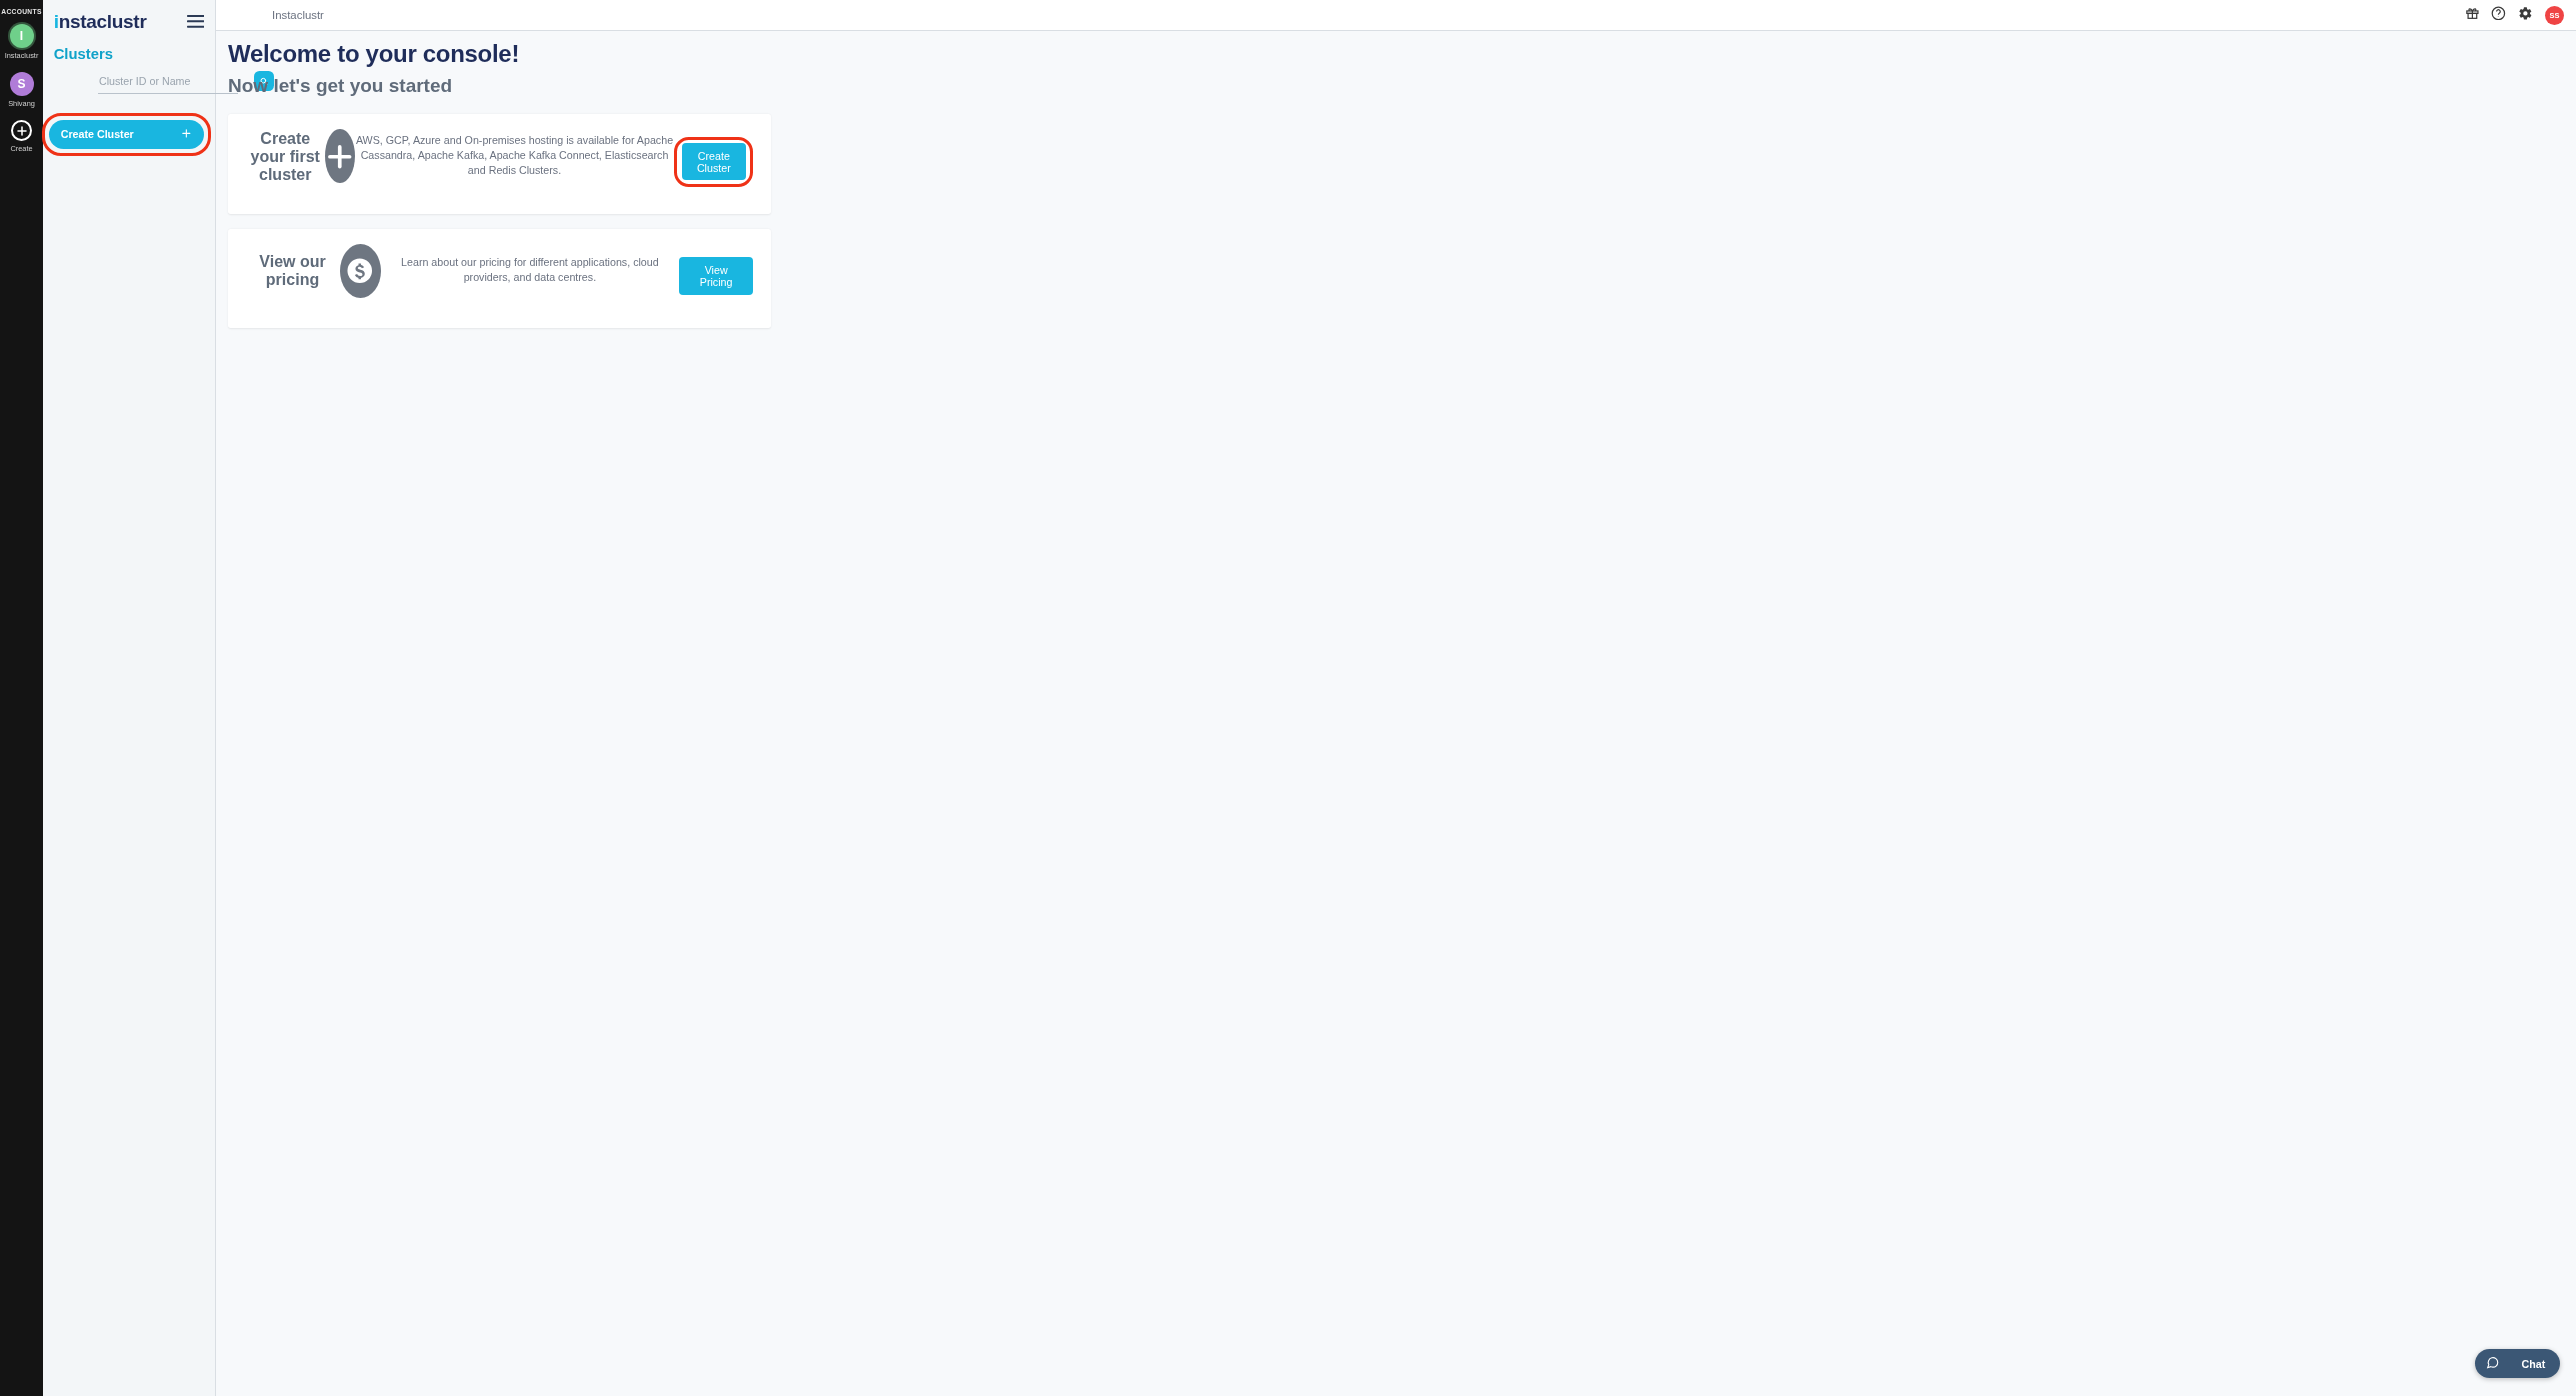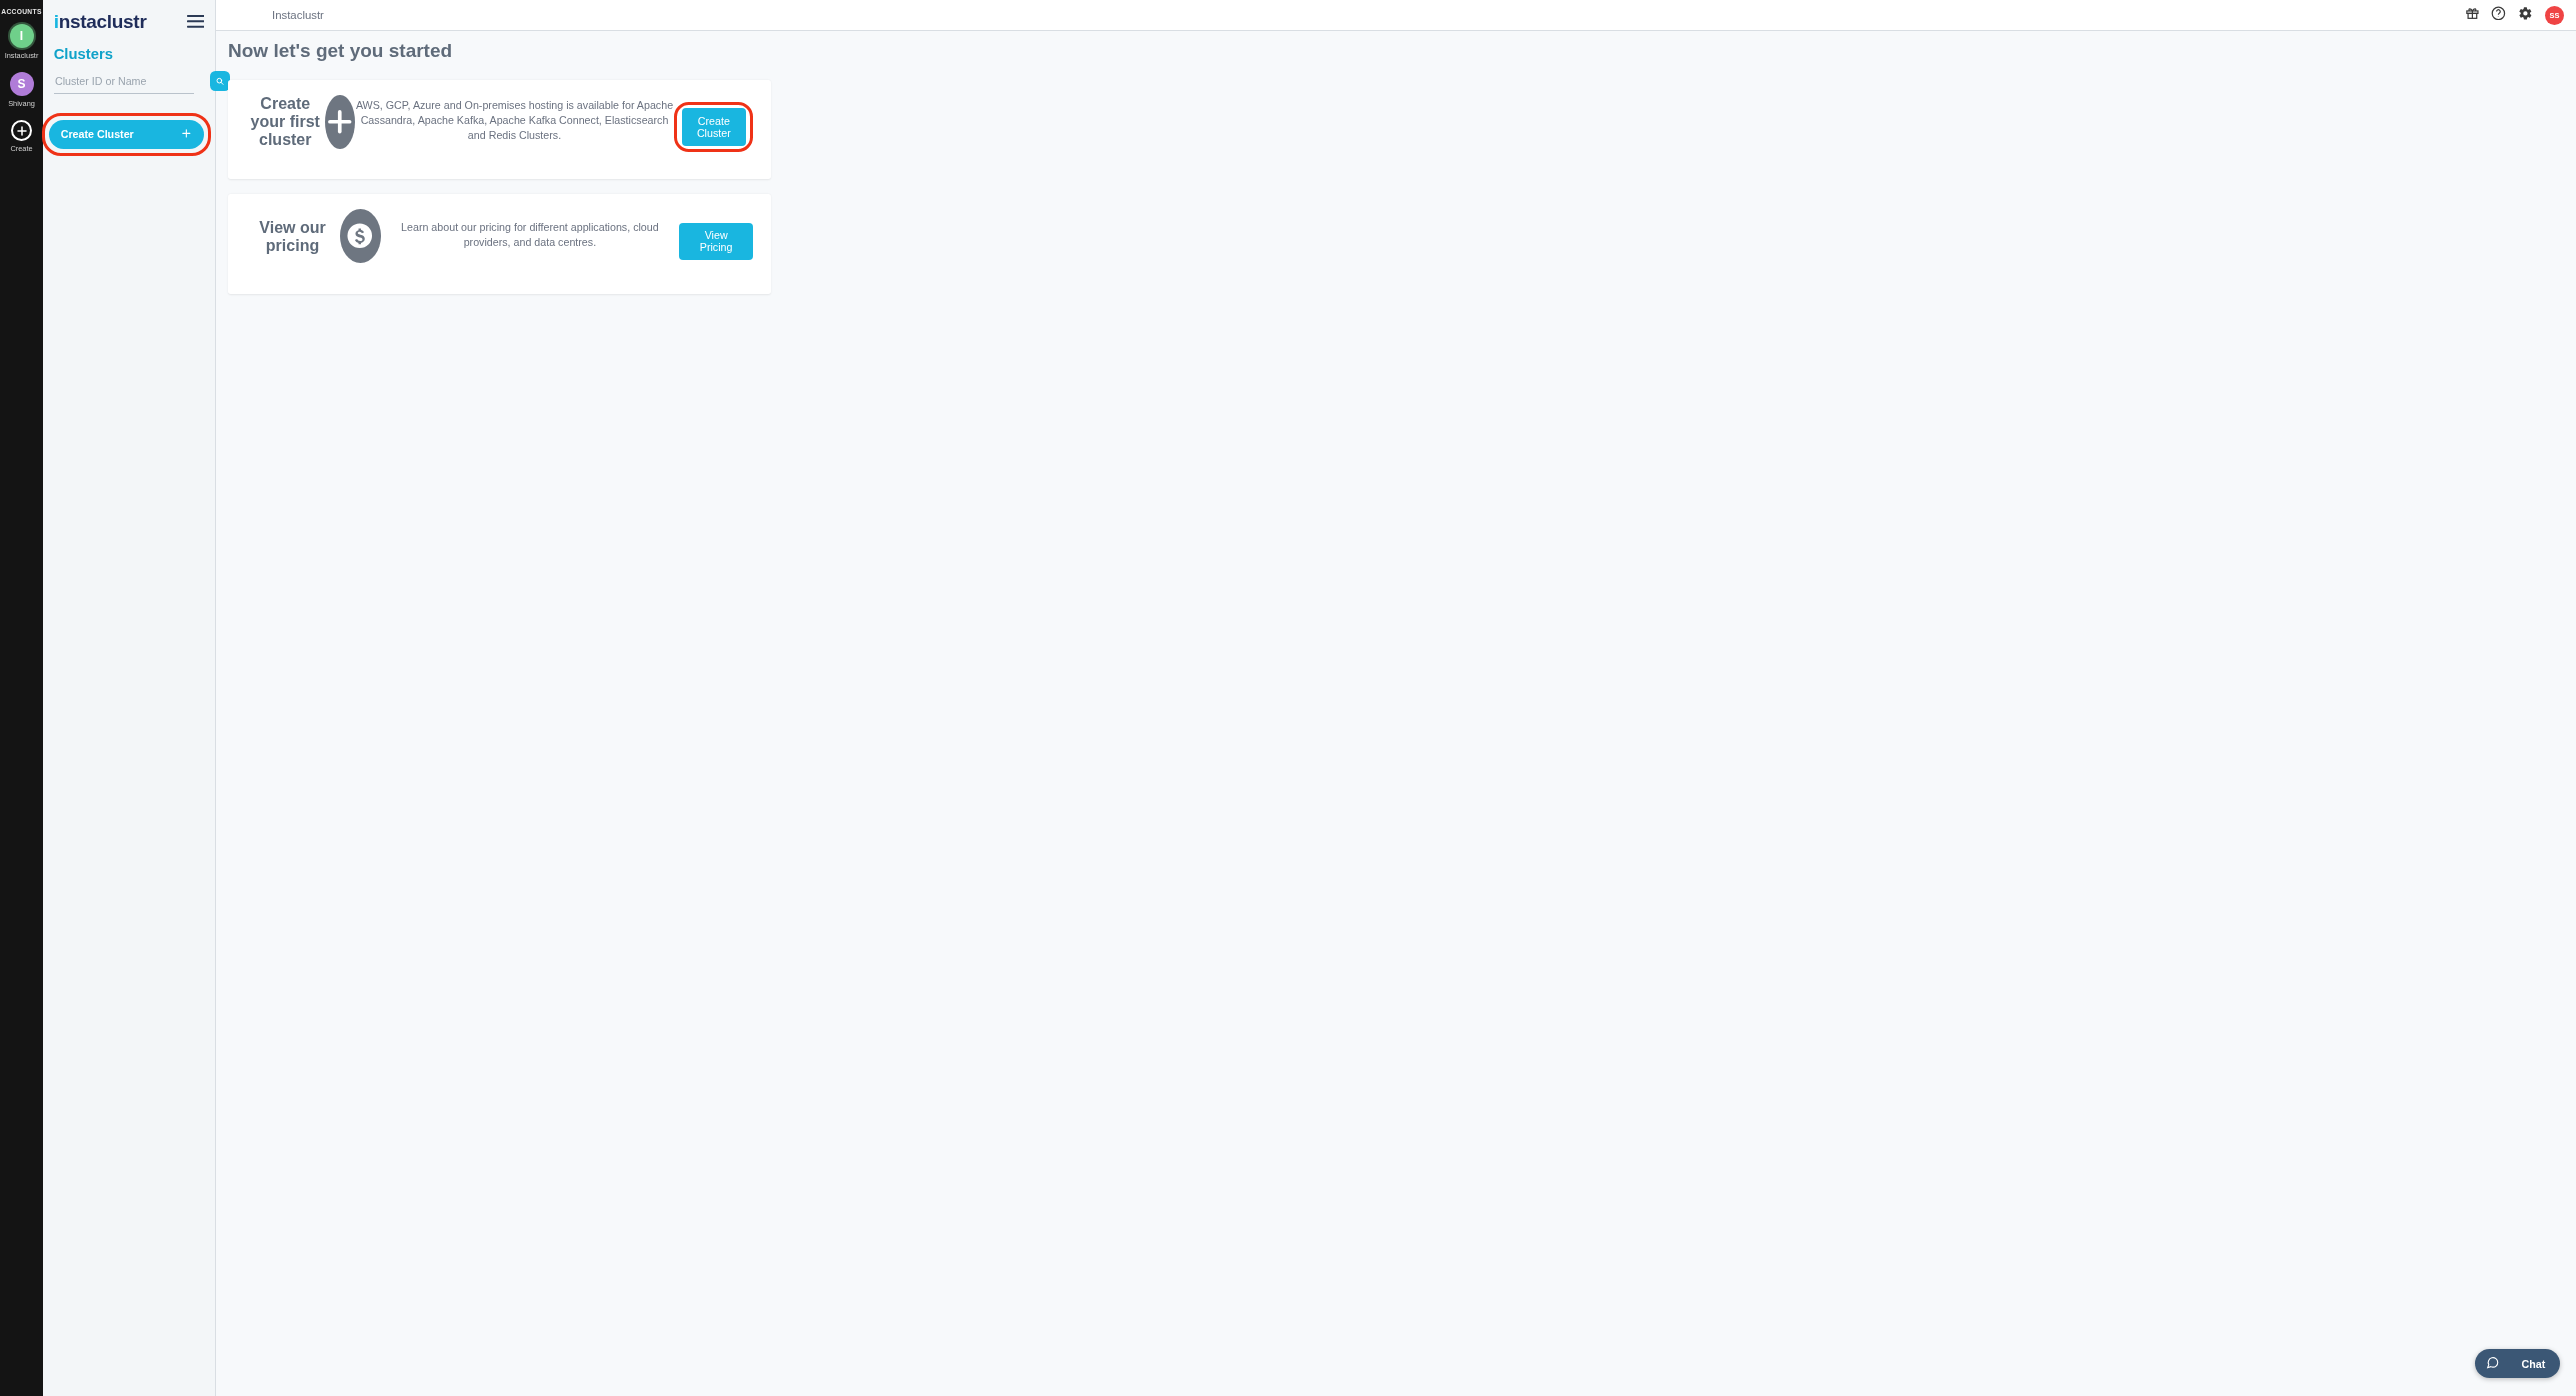--- a/index.html
+++ b/index.html
@@ -75,21 +75,21 @@
   }
   .logo .dot-i { color: var(--cyan); font-weight: 800; }
   .hamburger { cursor: pointer; }
   .hamburger svg { display:block; }
 
   .sidebar h2 {
     margin: 0 0 9.4px 0;
     font-size: 14.8px; font-weight: 700; color: var(--cyan-dark);
   }
   .search-row {
-    display: flex; align-items: flex-start; gap: 16px; margin-bottom: 19px;
+    display: flex; align-items: flex-start; gap: 16px; margin-bottom: 19px; margin-left: 44px;
   }
   .search-input {
     flex: 1; border: none; border-bottom: 0.7px solid #b9c2cb;
     background: transparent; padding: 4px 1.3px 5.4px 1.3px;
     font-size: 10.7px; color: var(--grey-text); outline: none;
   }
   .search-input::placeholder { color: #9aa4ae; }
   .search-btn {
     width: 20px; height: 20px; border-radius: 5.4px;
     background: var(--cyan); border: none; cursor: pointer;
@@ -273,20 +273,21 @@
         <span class="topbar-icon">
           <svg width="14.8" height="14.8" viewBox="0 0 24 24" fill="currentColor">
               <path d="M19.4 13a7.8 7.8 0 0 0 .1-1 7.8 7.8 0 0 0-.1-1l2.1-1.6a.5.5 0 0 0 .1-.6l-2-3.5a.5.5 0 0 0-.6-.2l-2.5 1a7.6 7.6 0 0 0-1.7-1l-.4-2.6A.5.5 0 0 0 14 2h-4a.5.5 0 0 0-.5.4L9.1 5a7.6 7.6 0 0 0-1.7 1l-2.5-1a.5.5 0 0 0-.6.2l-2 3.5a.5.5 0 0 0 .1.6L4.5 11a7.8 7.8 0 0 0 0 2l-2.1 1.6a.5.5 0 0 0-.1.6l2 3.5a.5.5 0 0 0 .6.2l2.5-1a7.6 7.6 0 0 0 1.7 1l.4 2.6a.5.5 0 0 0 .5.4h4a.5.5 0 0 0 .5-.4l.4-2.6a7.6 7.6 0 0 0 1.7-1l2.5 1a.5.5 0 0 0 .6-.2l2-3.5a.5.5 0 0 0-.1-.6ZM12 15.5A3.5 3.5 0 1 1 15.5 12 3.5 3.5 0 0 1 12 15.5Z"></path>
             </svg>
         </span>
         <div class="avatar-badge">SS</div>
       </div>
     </div>
 
     <div class="content">
+      <h1 class="welcome-h1">Welcome to your console!</h1>
       <div class="welcome-sub">Now let's get you started</div>
 
       <div class="cards">
 
         <div class="card">
           <h3>Create your first cluster</h3>
           <div class="card-icon">
             <svg width="29.5" height="29.5" viewBox="0 0 24 24" fill="none" stroke="#fff" stroke-width="3" stroke-linecap="round">
                 <line x1="12" y1="4" x2="12" y2="20"></line>
                 <line x1="4" y1="12" x2="20" y2="12"></line>

